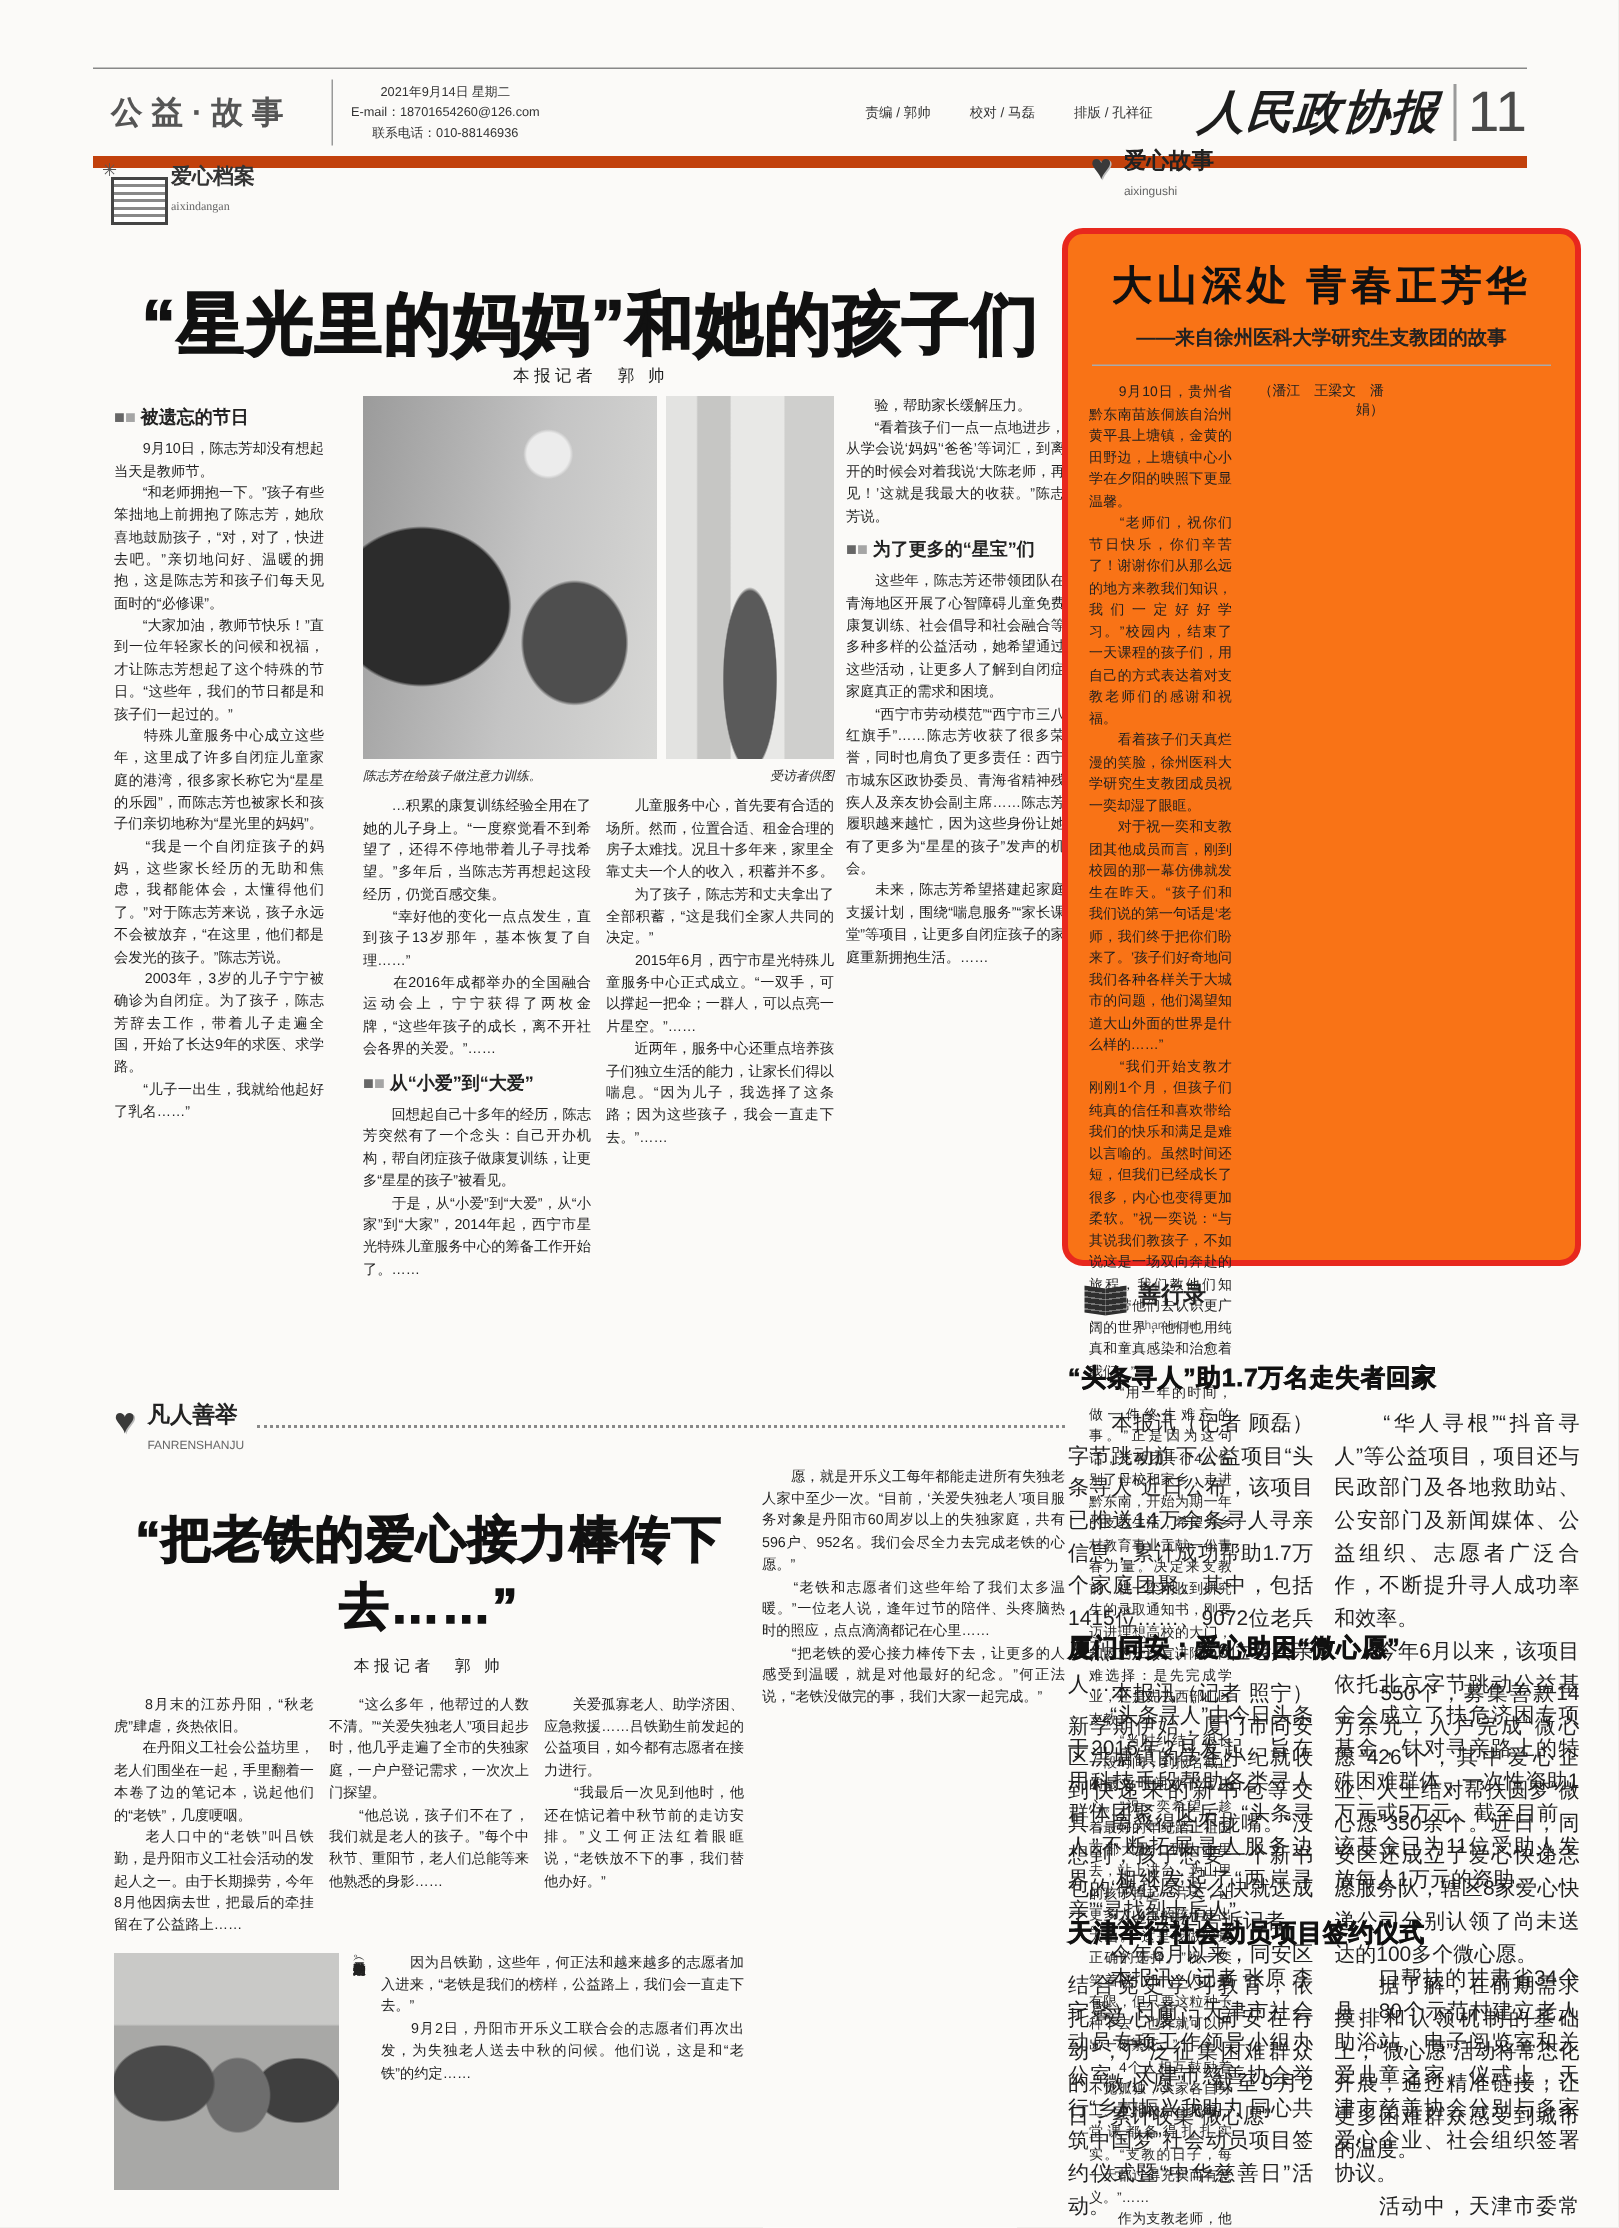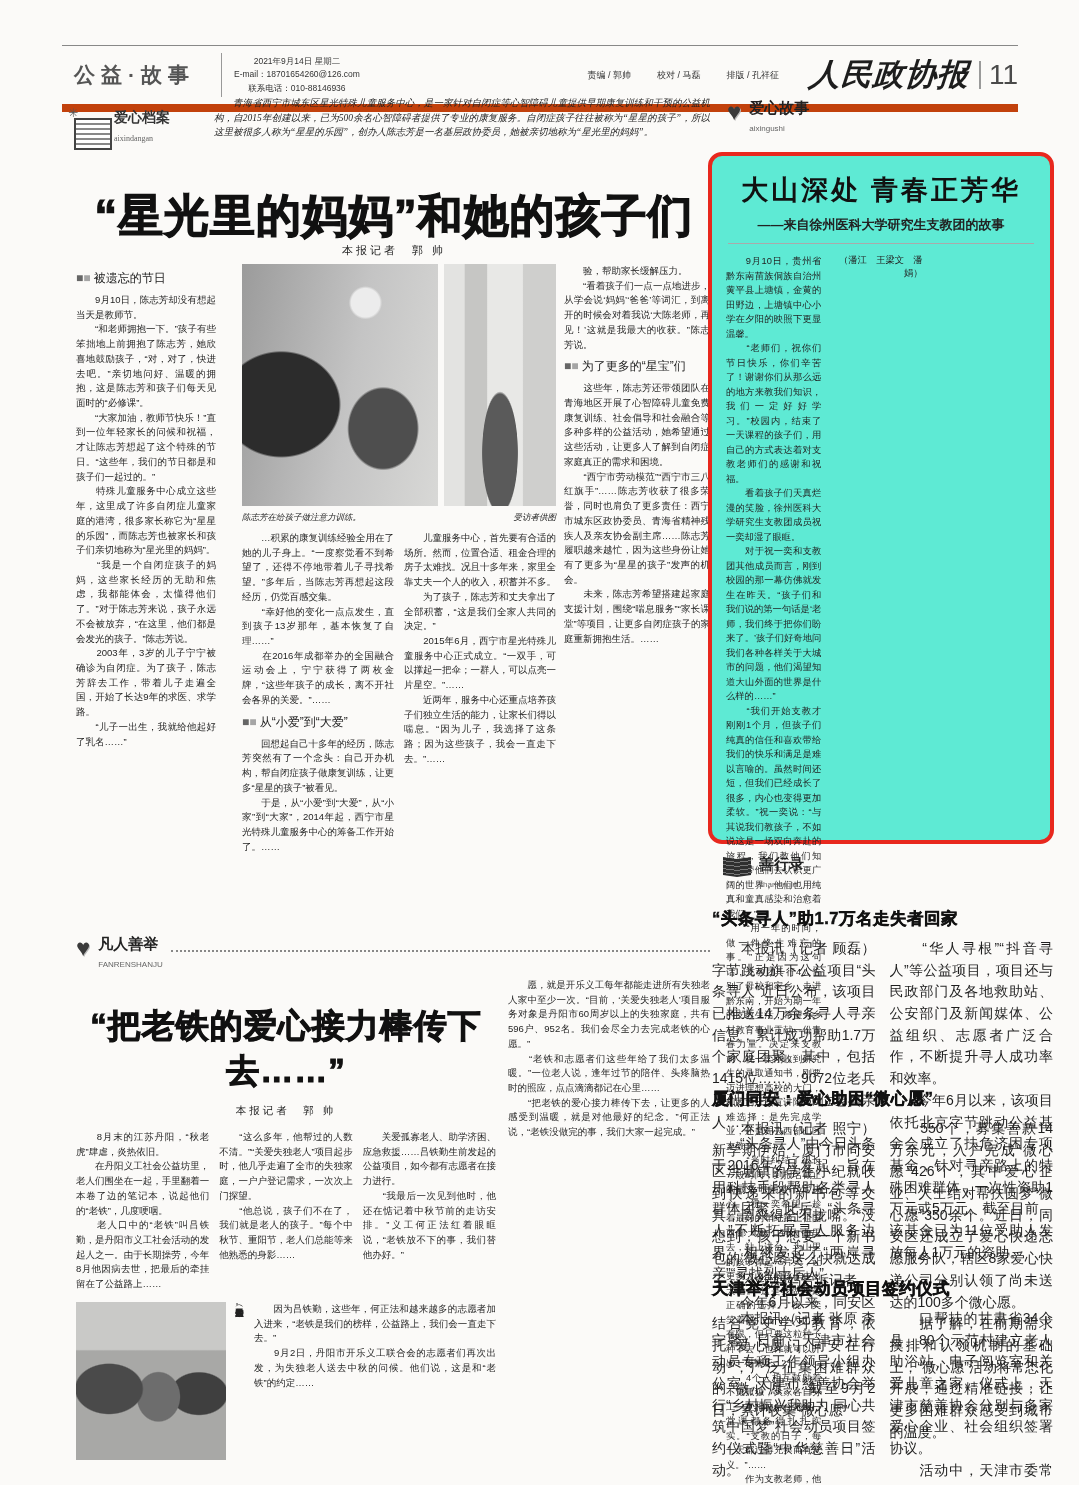--- a/index.html
+++ b/index.html
@@ -7,21 +7,21 @@
         font-family:"Liberation Sans","DejaVu Sans",sans-serif;color:#222;overflow:hidden;}
   .abs{position:absolute;}
   
   .hdr{left:62px;top:45px;width:956px;height:58px;border-top:1px solid #888;border-bottom:8px solid #c2410c;
        display:flex;align-items:center;text-align:center;}
   .section-name{font-size:21px;letter-spacing:6px;color:#555;font-weight:bold;padding:0 26px 0 12px;}
   .hdr-contact{border-left:1px solid #999;padding:2px 0 2px 12px;font-size:8.5px;line-height:1.55;color:#333;}
   .hdr-staff{margin-left:auto;font-size:9px;color:#333;display:flex;gap:26px;padding-right:30px;}
   .masthead{font-family:"DejaVu Serif","Liberation Serif",serif;font-style:italic;font-weight:bold;
             font-size:31px;color:#1d1d1d;letter-spacing:1px;transform:skewX(-4deg);}
-  .pageno{font-size:28px;color:#4a4a4a;border-left:2px solid #9a9a9a;padding-left:8px;margin-left:10px;line-height:1;}
+  .pageno{font-size:38px;color:#4a4a4a;border-left:2px solid #9a9a9a;padding-left:8px;margin-left:10px;line-height:1;}
   
   .dangan{left:70px;top:96px;width:640px;display:flex;gap:14px;}
   .dangan-icon{width:46px;height:42px;position:relative;flex:none;margin-top:14px;}
   .dangan-icon .paper{position:absolute;left:4px;top:8px;width:34px;height:28px;border:2px solid #444;background:
      repeating-linear-gradient(#fff 0 3px,#888 3px 5px);}
   .dangan-icon .spark{position:absolute;left:-2px;top:-4px;font-size:12px;color:#555;}
   .dangan-label{position:absolute;left:44px;top:13px;width:90px;font-family:Liberation Serif, serif;}
   .dangan-label b{font-size:14px;color:#333;display:block;}
   .dangan-label i{font-size:8px;color:#666;font-style:normal;}
   .dangan-icon-wrap{width:130px;flex:none;position:relative;}
@@ -30,21 +30,21 @@
   
   .main-hl{left:80px;top:186px;width:628px;text-align:center;font-weight:900;font-size:45px;
            letter-spacing:1px;color:#111;font-family:"Liberation Sans",sans-serif;
            -webkit-text-stroke:1.2px #111;}
   .main-by{left:80px;top:243px;width:628px;text-align:center;font-size:11px;color:#222;letter-spacing:3px;}
   .art{left:76px;top:264px;width:634px;height:666px;display:flex;gap:8px;}
   .flow{white-space:pre-line;text-align:justify;font-size:9.5px;line-height:1.55;color:#1f1f1f;overflow:hidden;}
   .col1{width:140px;flex:none;display:flex;flex-direction:column;}
   .mid{width:314px;flex:none;display:flex;flex-direction:column;margin-left:18px;}
   .colR{flex:1;display:flex;flex-direction:column;}
-  .subhead{font-weight:normal;font-size:12px;color:#222;margin:6px 0 6px;}
+  .subhead{font-weight:bold;font-size:12px;color:#222;margin:6px 0 6px;}
   .subhead .sq1{color:#666;}.subhead .sq2{color:#a5a5a5;}
   .photos{display:flex;gap:6px;height:242px;}
   .ph{background-color:#bbb;flex:none;}
   .ph1{width:196px;background:
        radial-gradient(circle at 63% 16%, #ececec 0 6%, transparent 7%),
        radial-gradient(ellipse at 20% 58%, #2c2c2c 0 26%, transparent 27%),
        radial-gradient(ellipse at 72% 68%, #4e4e4e 0 17%, transparent 18%),
        linear-gradient(100deg,#9b9b9b,#c4c4c4 55%,#d8d8d6);}
   .ph2{width:112px;background:
        radial-gradient(ellipse at 50% 78%, #5a5a5a 0 22%, transparent 23%),
@@ -53,21 +53,21 @@
   .cap{font-family:"Liberation Serif",serif;font-style:italic;font-size:8.5px;color:#222;}
   .cap.right{margin-left:auto;}
   .midcols{display:flex;gap:10px;flex:1;margin-top:4px;}
   .midcols .c{width:152px;flex:none;display:flex;flex-direction:column;overflow:hidden;}
   
   .gushi-label{left:727px;top:100px;display:flex;gap:8px;align-items:flex-start;}
   .heart{font-size:24px;color:#3a3a3a;line-height:1;text-shadow:1px 1px 0 #bbb;}
   .lbl b{font-size:15px;color:#222;display:block;line-height:1.1;}
   .lbl i{font-size:8px;color:#666;font-style:normal;}
   .redbox{left:708px;top:152px;width:346px;height:692px;border:4px solid #e8281e;border-radius:14px;
-          background:#5eead4;padding:16px 14px 10px;box-sizing:border-box;}
+          background:#f97316;padding:16px 14px 10px;box-sizing:border-box;}
   .story-hl{text-align:center;font-family:"Liberation Serif","DejaVu Serif",serif;font-weight:bold;
             font-size:27px;letter-spacing:3px;color:#111;}
   .story-sub{text-align:center;font-weight:bold;font-size:13px;color:#222;margin-top:8px;}
   .story-rule{border:none;border-top:1px solid #aaa;margin:9px 2px 10px;}
   .story-body{height:560px;column-count:3;column-gap:12px;column-fill:auto;}
   .story-body .flow{font-size:9.3px;line-height:1.56;}
   .story-attr{text-align:right;font-size:9.3px;color:#222;padding-right:6px;}
   
   .sx-label{left:723px;top:856px;display:flex;gap:8px;align-items:flex-start;}
   .book{width:28px;height:20px;position:relative;flex:none;margin-top:2px;}
@@ -129,21 +129,20 @@
     <div class="dangan-icon-wrap">
       <div class="dangan-icon">
         <span class="spark">✳</span>
         <span class="paper"></span>
       </div>
       <div class="dangan-label">
         <b>爱心档案</b>
         <i>aixindangan</i>
       </div>
     </div>
-    <div class="dangan-text flow">　　青海省西宁市城东区星光特殊儿童服务中心，是一家针对自闭症等心智障碍儿童提供早期康复训练和干预的公益机构，自2015年创建以来，已为500余名心智障碍者提供了专业的康复服务。自闭症孩子往往被称为“星星的孩子”，所以这里被很多人称为“星星的乐园”，创办人陈志芳是一名基层政协委员，她被亲切地称为“星光里的妈妈”。</div>
   </div>
 
   <div class="abs main-hl">“星光里的妈妈”和她的孩子们</div>
   <div class="abs main-by">本报记者　郭 帅</div>
 
   <div class="abs art">
     <div class="col1">
       <div class="subhead">
         <span class="sq1">■</span><span class="sq2">■</span> <span>被遗忘的节日</span>
       </div>

